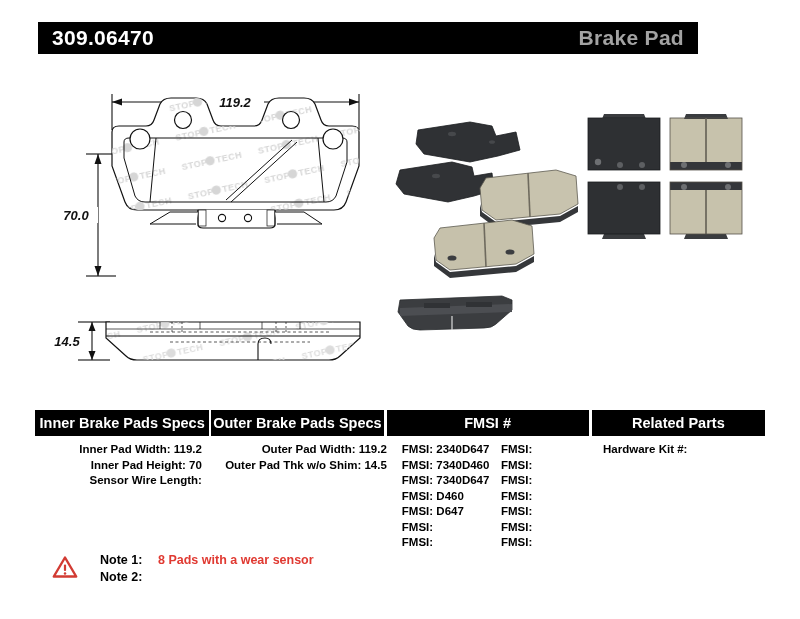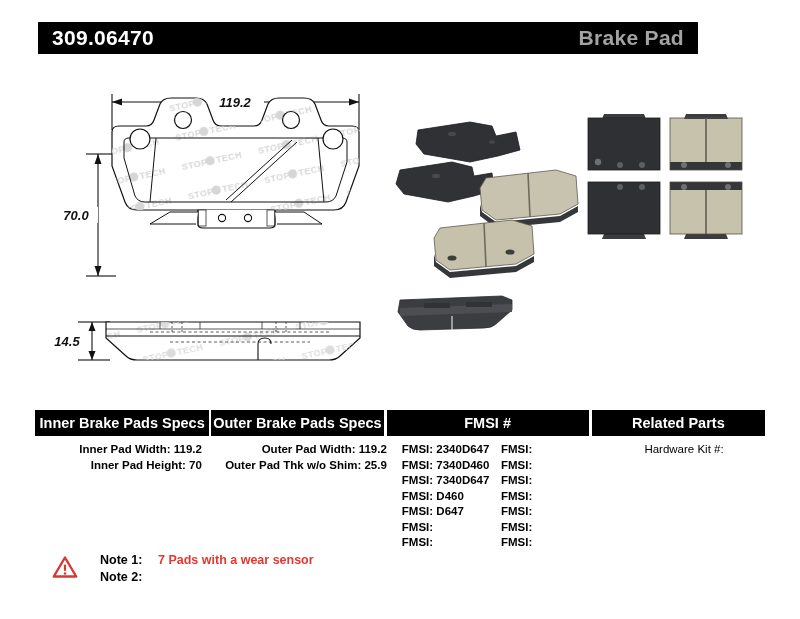--- a/index.html
+++ b/index.html
@@ -100,25 +100,24 @@
   .fmsi-col { width: 50%; }
   .fmsi-line {
     font-size: 11.5px;
     font-weight: bold;
     line-height: 15.5px;
     white-space: nowrap;
     padding-left: 8px;
   }
   .rel-line {
     font-size: 11.5px;
-    font-weight: normal;
+    font-weight: bold;
     line-height: 15.5px;
     white-space: nowrap;
     padding-left: 8px;
-    text-align: center;
   }
 
   
   #notes {
     position: absolute;
     left: 52px;
     top: 552px;
     display: flex;
     align-items: flex-start;
   }
@@ -357,25 +356,26 @@
     <div class="hcell outer">Outer Brake Pads Specs</div>
     <div class="hcell fmsi">FMSI #</div>
     <div class="hcell rel">Related Parts</div>
   </div>
 
   <div class="body-row">
 
     <div class="bcell inner">
       <div class="spec-line">Inner Pad Width: 119.2</div>
       <div class="spec-line">Inner Pad Height: 70</div>
+      <div class="spec-line">Sensor Wire Length:</div>
     </div>
 
     <div class="bcell outer">
       <div class="spec-line">Outer Pad Width: 119.2</div>
-      <div class="spec-line">Outer Pad Thk w/o Shim: 25.9</div>
+      <div class="spec-line">Outer Pad Thk w/o Shim: 14.5</div>
     </div>
 
     <div class="bcell fmsi">
       <div class="fmsi-col">
         <div class="fmsi-line">FMSI: 2340D647</div>
         <div class="fmsi-line">FMSI: 7340D460</div>
         <div class="fmsi-line">FMSI: 7340D647</div>
         <div class="fmsi-line">FMSI: D460</div>
         <div class="fmsi-line">FMSI: D647</div>
         <div class="fmsi-line">FMSI:</div>
@@ -402,20 +402,20 @@
 <div id="notes">
   <svg id="warning-icon" viewBox="0 0 26 24" xmlns="http://www.w3.org/2000/svg">
     <path d="M 13,2.5 L 24.2,21.5 L 1.8,21.5 Z" fill="#ffffff" stroke="#d23b33" stroke-width="2.4" stroke-linejoin="round"></path>
     <rect x="11.9" y="9.5" width="2.2" height="6.6" rx="1" fill="#d23b33"></rect>
     <circle cx="13" cy="18.4" r="1.25" fill="#d23b33"></circle>
   </svg>
 
   <div id="notes-text">
     <div class="note-row">
       <span class="note-label">Note 1:</span>
-      <span class="note-value alert">7 Pads with a wear sensor</span>
+      <span class="note-value alert">8 Pads with a wear sensor</span>
     </div>
     <div class="note-row">
       <span class="note-label">Note 2:</span>
       <span class="note-value"></span>
     </div>
   </div>
 </div>
 
 </body></html>

